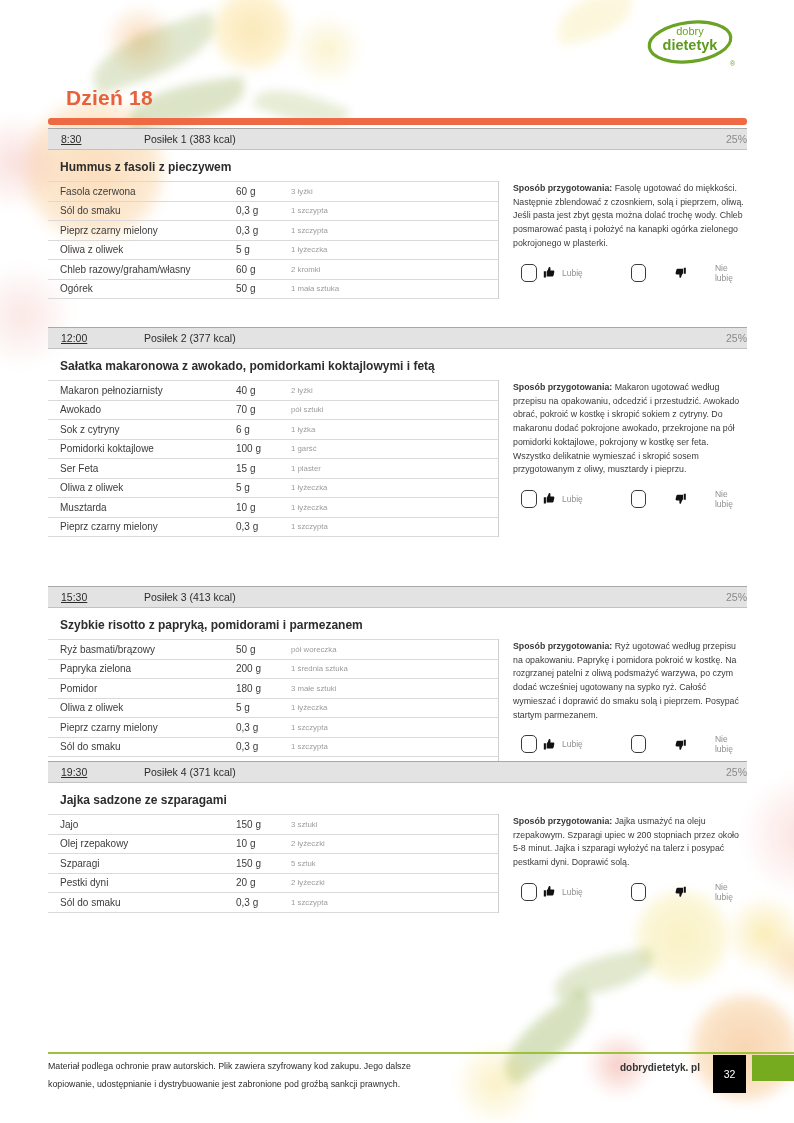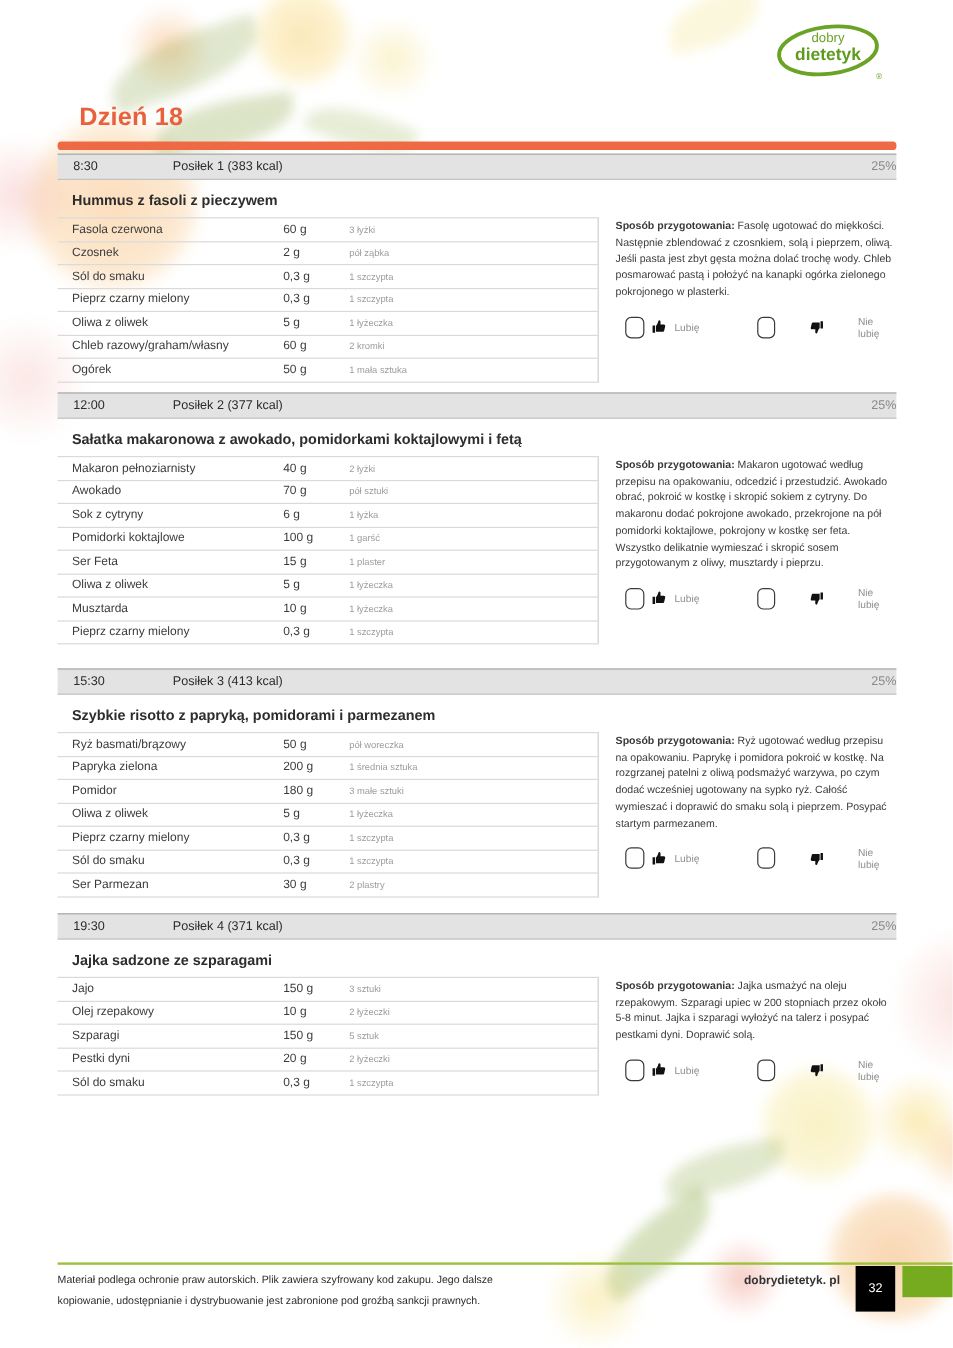--- a/index.html
+++ b/index.html
@@ -47,21 +47,21 @@
     background:#ee6a45; border-radius:3px;
   }
 
   
   .meal-host { position:absolute; left:48px; width:699px; }
   .meal-header {
     display:flex; align-items:center; height:22px;
     background:#e3e3e3; border-top:1px solid #a8a8a8; border-bottom:1px solid #c2c2c2;
     font-size:10.5px; color:#2c2c2c;
   }
-  .meal-time { width:60px; padding-left:13px; }
+  .meal-time { width:60px; padding-left:13px;text-decoration:underline; }
   .meal-title { flex:1;margin-left:36px; }
   .meal-percent { padding-right:0; color:#8a8a8a; }
   .dish-title { margin:10px 0 0 12px; font-size:12px; font-weight:bold; color:#2d2d2d; }
   .meal-body { display:flex; margin-top:7px;justify-content:space-between; }
   .ingredients { width:450px; border-top:1px solid #dadada; }
   .ing-row {
     display:flex; align-items:center; height:19.5px;
     border-bottom:1px solid #dadada;
   }
   .ing-name { width:188px; padding-left:12px; font-size:10px; color:#3b3b3b; white-space:nowrap; }
@@ -141,25 +141,20 @@
     </div>
     <h2 class="dish-title">Hummus z fasoli z pieczywem</h2>
     <div class="meal-body">
       <div class="ingredients">
   <div class="ing-row">
     <span class="ing-name">Fasola czerwona</span>
     <span class="ing-amount">60 g</span>
     <span class="ing-measure">3 łyżki</span>
   </div>
 
-  <div class="ing-row">
-    <span class="ing-name">Czosnek</span>
-    <span class="ing-amount">2 g</span>
-    <span class="ing-measure">pół ząbka</span>
-  </div>
 
   <div class="ing-row">
     <span class="ing-name">Sól do smaku</span>
     <span class="ing-amount">0,3 g</span>
     <span class="ing-measure">1 szczypta</span>
   </div>
 
   <div class="ing-row">
     <span class="ing-name">Pieprz czarny mielony</span>
     <span class="ing-amount">0,3 g</span>
@@ -279,21 +274,21 @@
             <svg class="thumb" width="13" height="13" viewBox="0 0 16 16">
               <path fill="#111" transform="rotate(180 8 8)" d="M1 6.5h2.6v7.5H1z M4.5 14V6.9c.9-.9 1.6-2.1 2-3.4l.5-1.6c.15-.5.65-.8 1.15-.7.6.1 1 .6 1 1.2v3.1h3.4c.9 0 1.6.85 1.4 1.75l-1 4.3c-.17.75-.85 1.25-1.6 1.25H4.5z"></path>
             </svg>
             <span class="like-label">Nie lubię</span>
           </div>
         </div>
       </div>
     </div>
   </section>
 </div>
-    <div class="meal-host" style="top:557px">
+    <div class="meal-host" style="top:586px">
   <section class="meal">
     <div class="meal-header">
       <span class="meal-time">15:30</span>
       <span class="meal-title">Posiłek 3 (413 kcal)</span>
       <span class="meal-percent">25%</span>
     </div>
     <h2 class="dish-title">Szybkie risotto z papryką, pomidorami i parmezanem</h2>
     <div class="meal-body">
       <div class="ingredients">
   <div class="ing-row">

